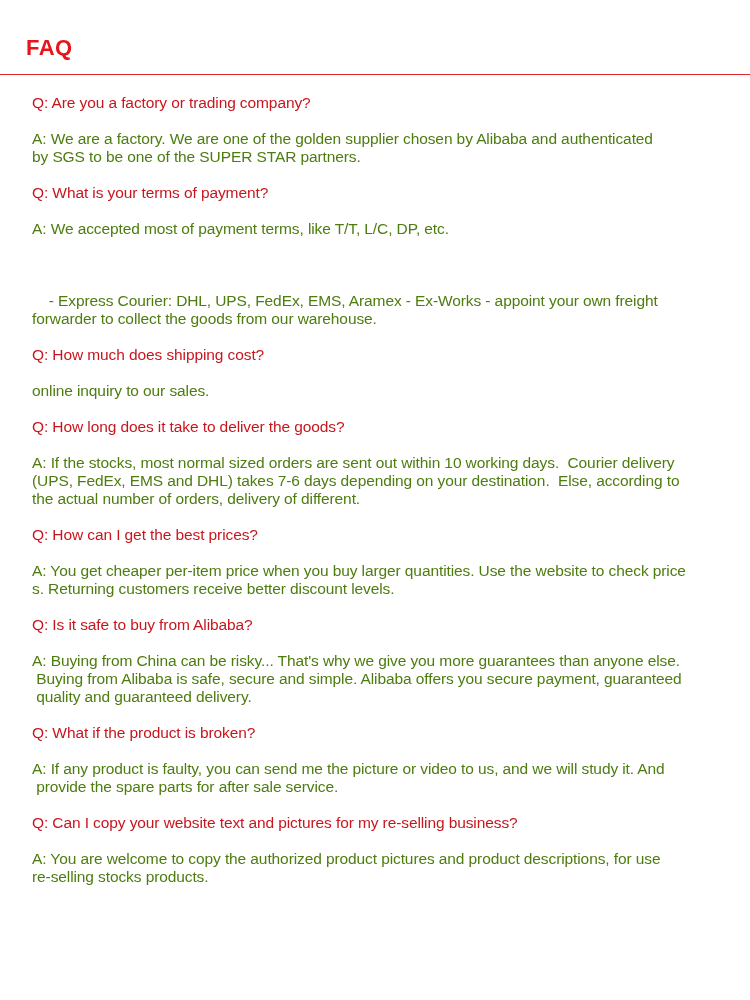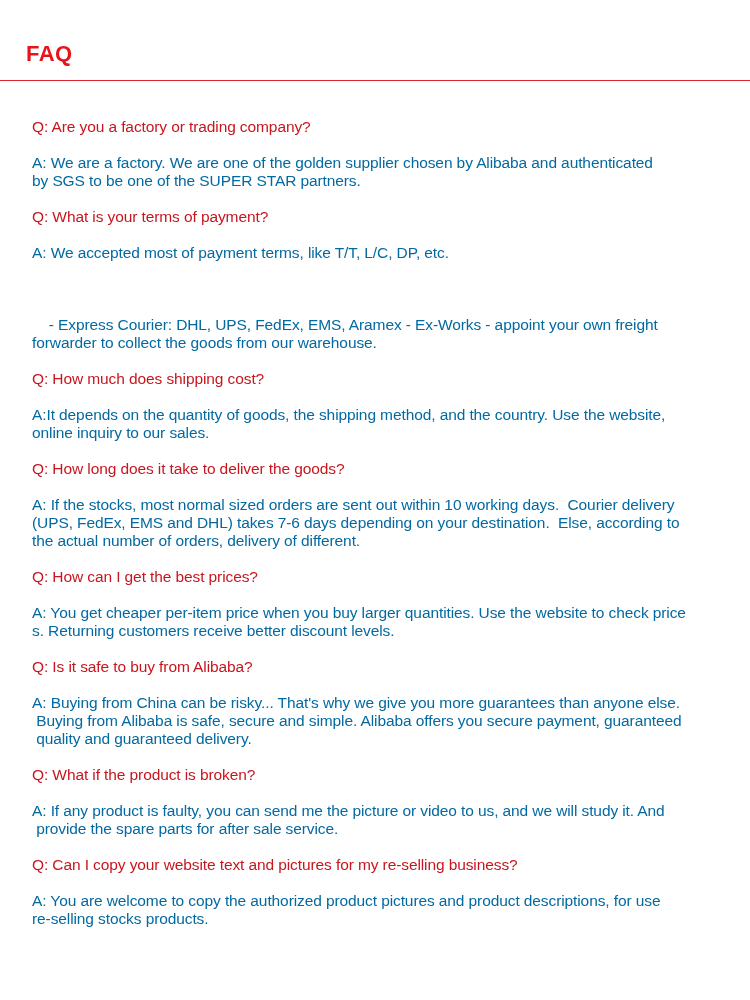--- a/index.html
+++ b/index.html
@@ -1,25 +1,25 @@
 <!DOCTYPE html>
 <html><head>
   <meta charset="utf-8">
   <style>
     html, body { margin: 0; padding: 0; background: #ffffff; }
     body { width: 750px; height: 1000px; overflow: hidden; position: relative;
            font-family: "Liberation Sans", sans-serif; }
-    .header { position: absolute; left: 0; top: 16px; width: 750px; height: 66px; text-decoration: underline; }
+    .header { position: absolute; left: 0; top: 10px; width: 750px; height: 66px; text-decoration: underline; }
     .title { position: absolute; left: 26px; top: 24px; font-size: 22px; font-weight: bold;
              color: #e8141b; letter-spacing: 0.5px; line-height: 28px; }
     .rule { position: absolute; left: 0; top: 64px; width: 750px; height: 1px; background: #d9262c; }
-    .content { position: absolute; left: 32px; top: 118px; width: 715px; }
+    .content { position: absolute; left: 32px; top: 94px; width: 715px; }
     .line { font-size: 15.5px; line-height: 18px; white-space: pre; letter-spacing: -0.1px; }
     .q { color: #c8161e; }
-    .a { color: #0369a1; }
+    .a { color: #4d7c0f; }
     .gap { height: 18px; }
   </style>
 </head>
 <body>
 
 <div class="header">
   <div class="title">FAQ</div>
   <div class="rule"></div>
 </div>
 
@@ -37,21 +37,20 @@
   <div class="gap"></div>
 
   <div class="gap"></div>
   <div class="gap"></div>
   <div class="line a">    - Express Courier: DHL, UPS, FedEx, EMS, Aramex - Ex-Works - appoint your own freight</div>
   <div class="line a">forwarder to collect the goods from our warehouse.</div>
   <div class="gap"></div>
 
   <div class="line q">Q: How much does shipping cost?</div>
   <div class="gap"></div>
-  <div class="line a">A:It depends on the quantity of goods, the shipping method, and the country. Use the website,</div>
   <div class="line a">online inquiry to our sales.</div>
   <div class="gap"></div>
 
   <div class="line q">Q: How long does it take to deliver the goods?</div>
   <div class="gap"></div>
   <div class="line a">A: If the stocks, most normal sized orders are sent out within 10 working days.  Courier delivery</div>
   <div class="line a">(UPS, FedEx, EMS and DHL) takes 7-6 days depending on your destination.  Else, according to</div>
   <div class="line a">the actual number of orders, delivery of different.</div>
   <div class="gap"></div>
 

